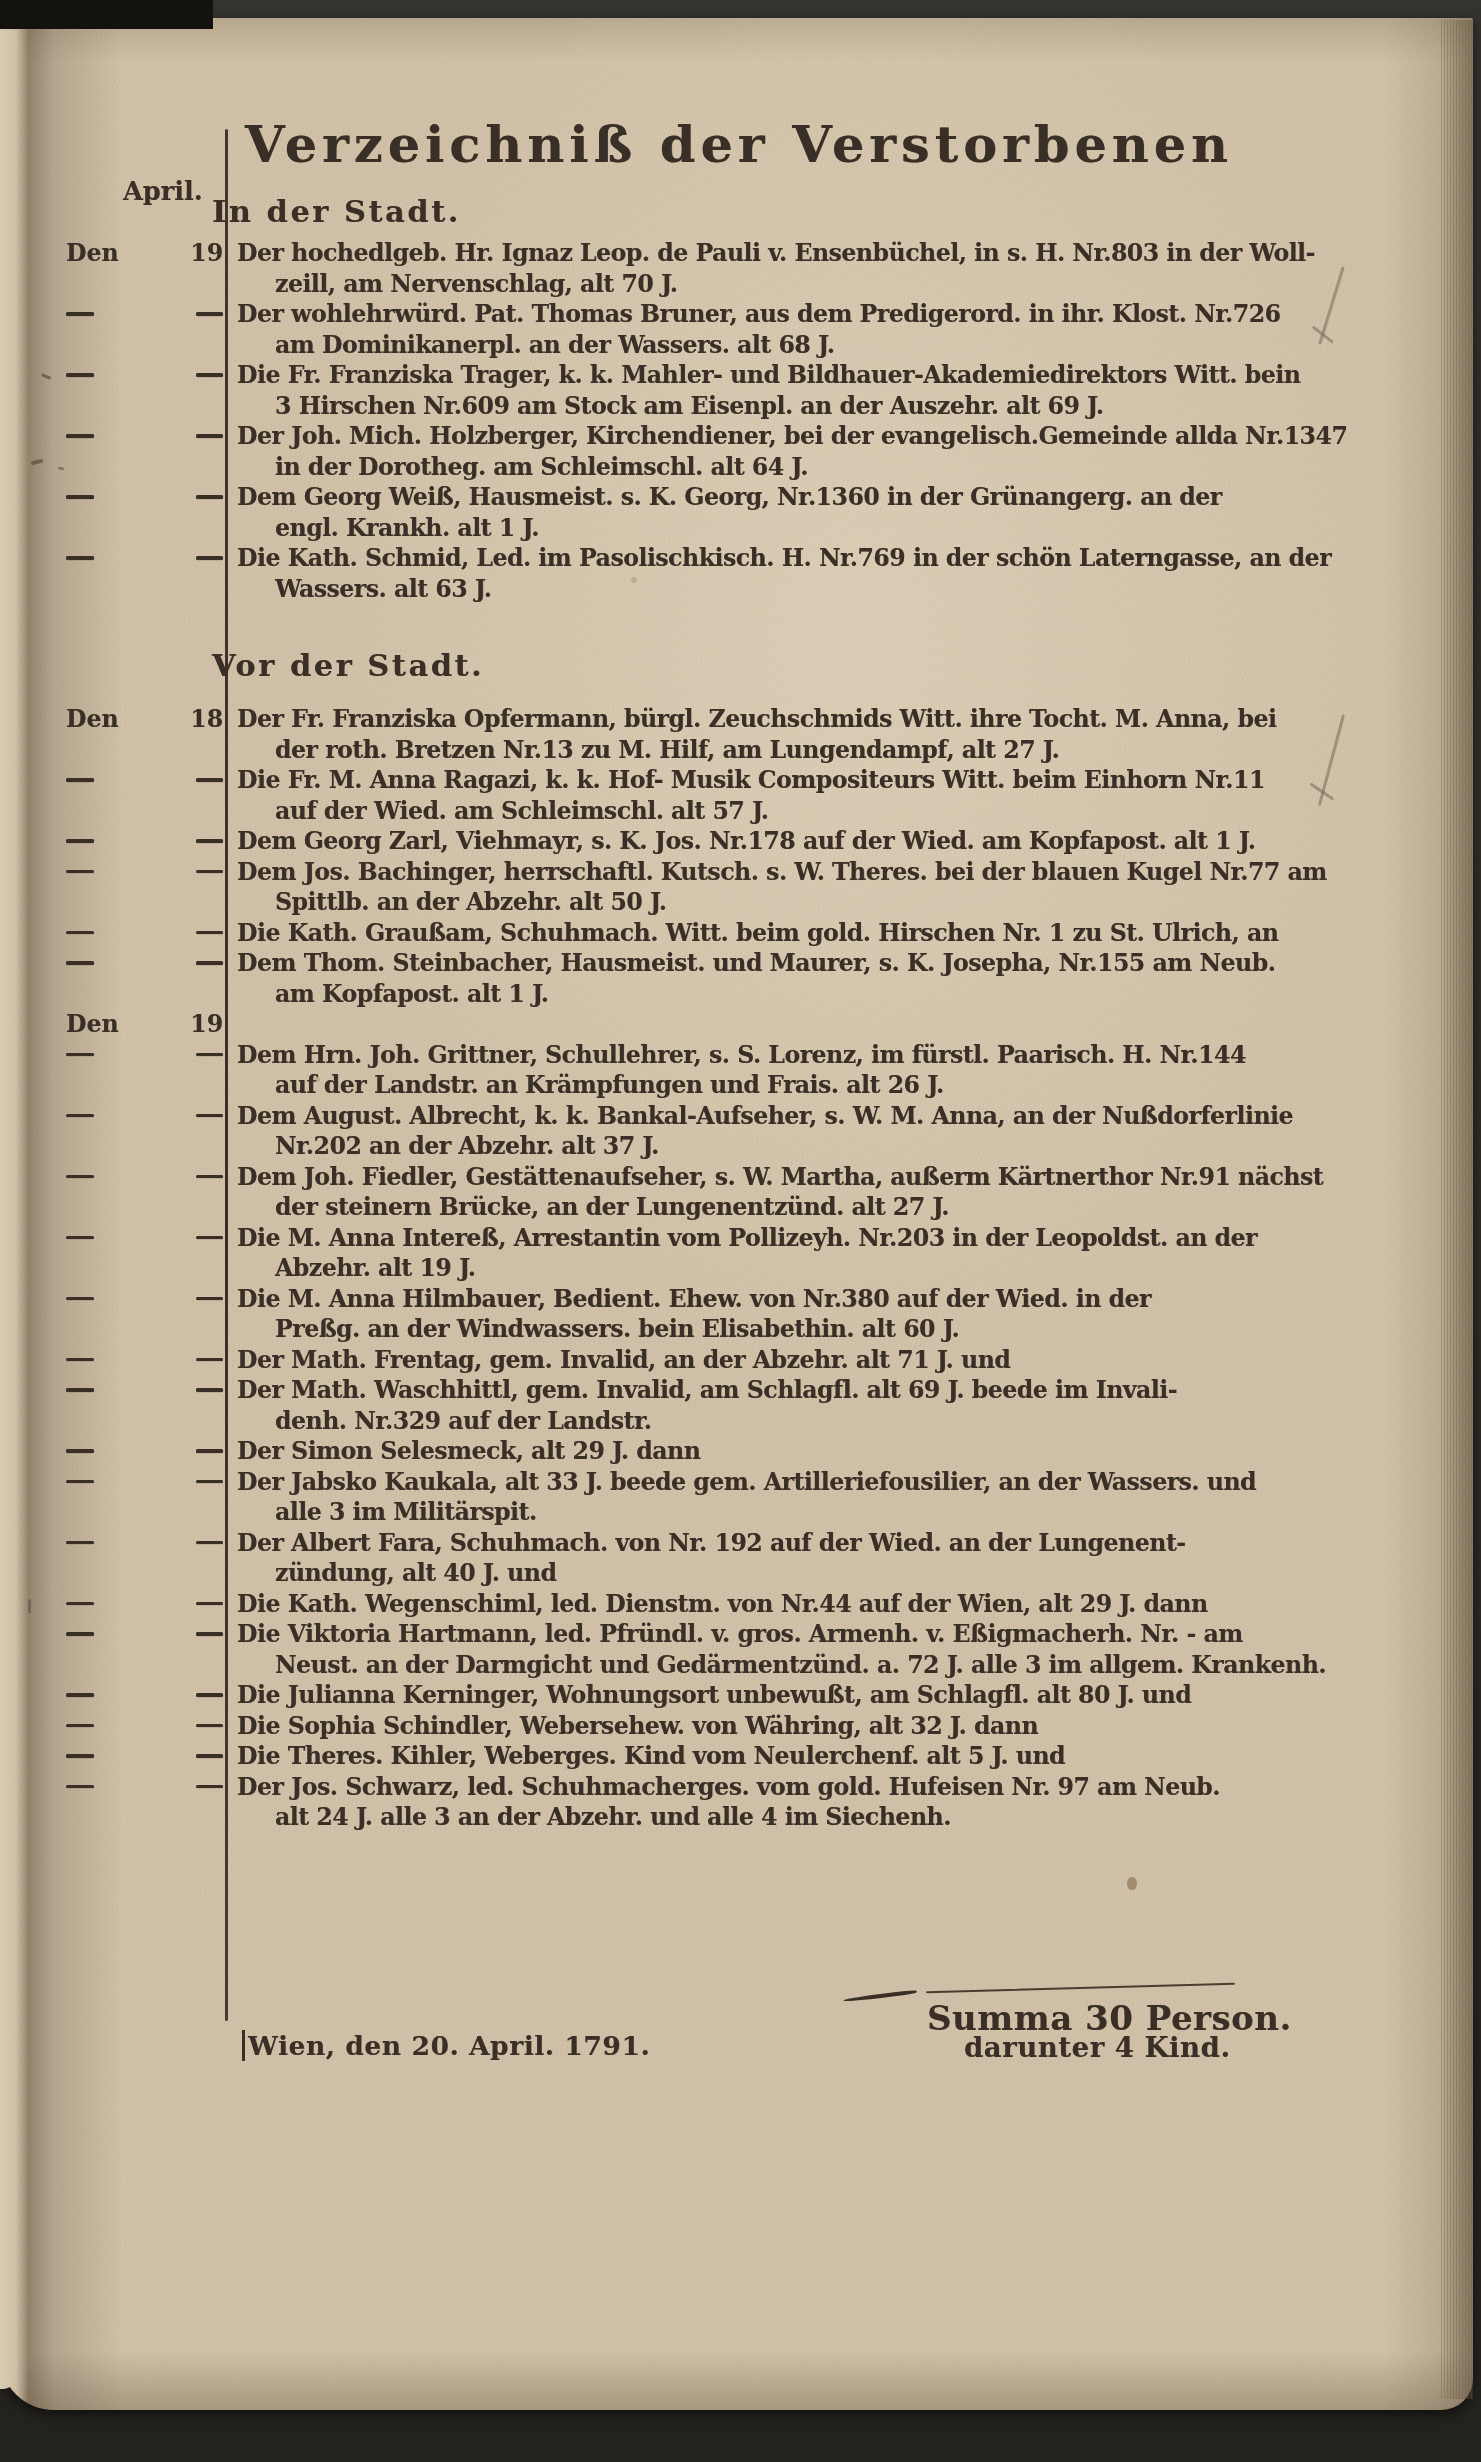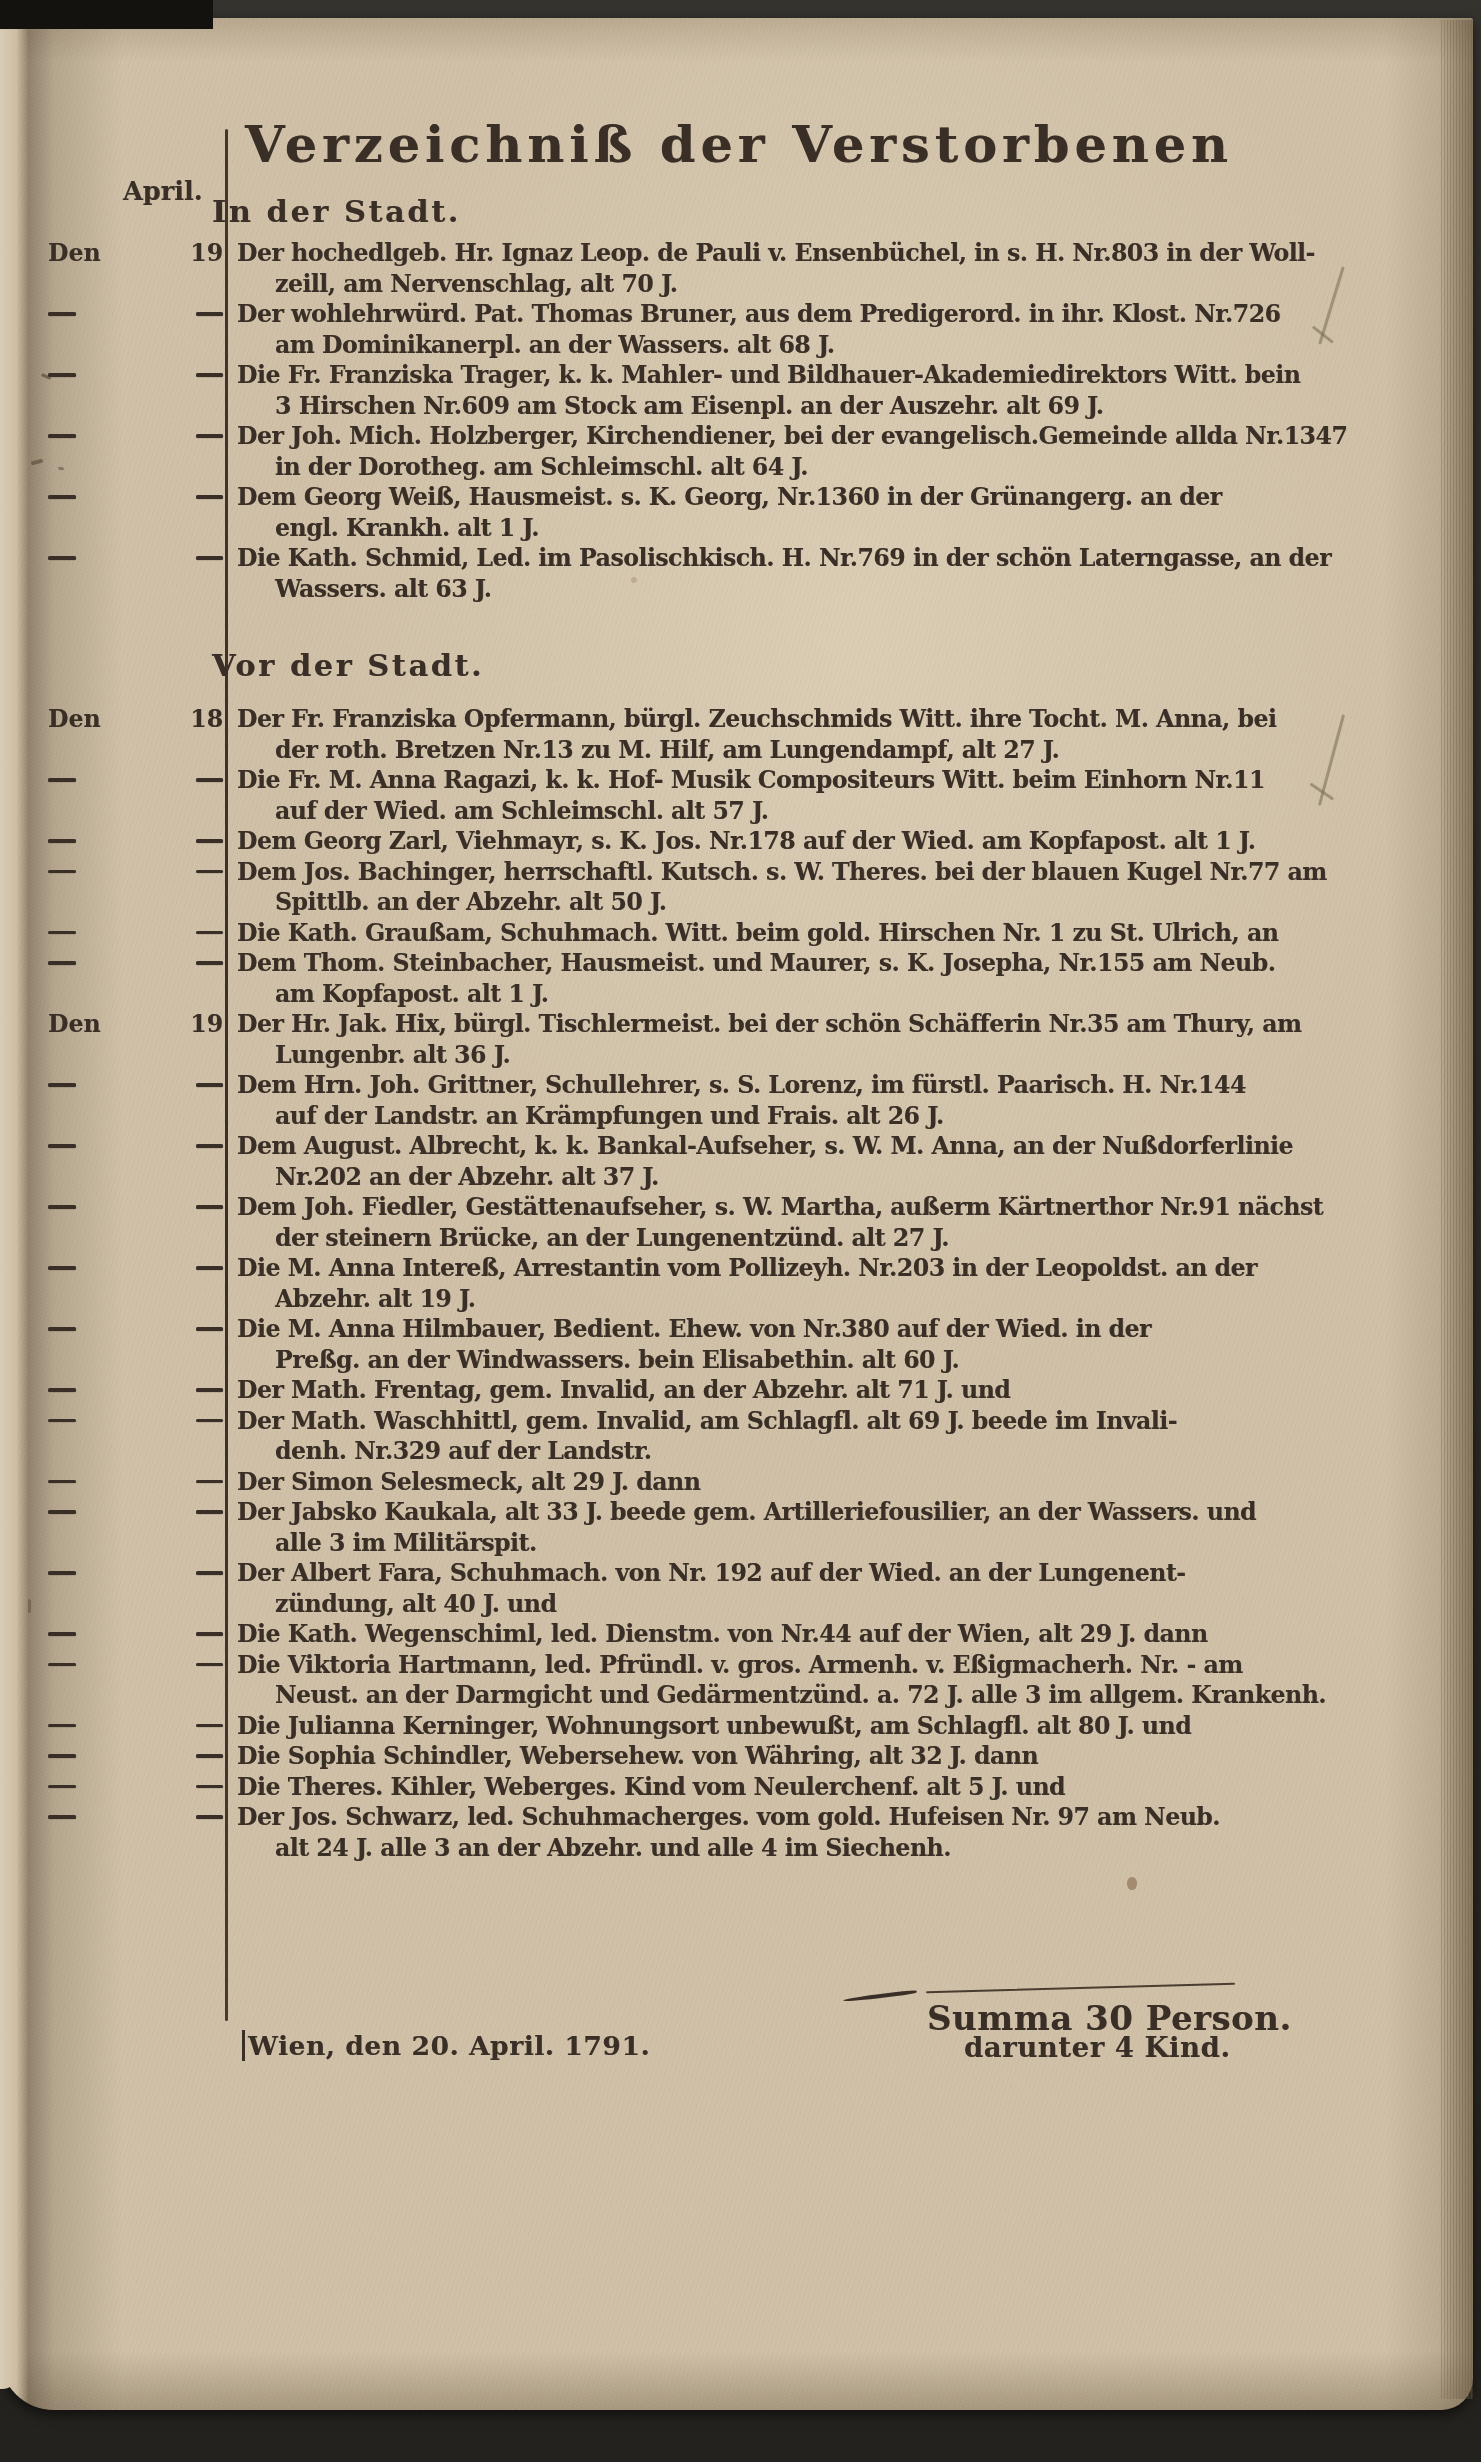--- a/index.html
+++ b/index.html
@@ -45,21 +45,21 @@
   .sec-heading{position:absolute;left:212px;width:1054px;text-align:left;
     font-size:30.5px;font-weight:bold;letter-spacing:2.5px;}
   #sec1-heading{top:193px;}
   #sec2-heading{top:647px;}
   .vrule{position:absolute;left:225px;top:129px;width:3.4px;height:1892px;
     background:linear-gradient(to bottom,#43372c 0%,#3a2f26 60%,#473b2f 100%);border-radius:1.5px;}
   .entries{position:absolute;left:0;width:1443px;}
   #sec1-entries{top:238px;}
   #sec2-entries{top:704px;}
   .entry-row{display:flex;align-items:flex-start;}
-  .m-cell{flex:0 0 228px;box-sizing:border-box;padding-left:48px;padding-right:4.9px;
+  .m-cell{flex:0 0 228px;box-sizing:border-box;padding-left:66px;padding-right:4.9px;
     display:flex;justify-content:space-between;}
   .m-cell .mtext{font-size:23.6px;line-height:30.5px;font-weight:bold;}
   .dash{display:inline-block;width:27.6px;height:3.4px;background:#3a2f26;margin-top:13.3px;
     border-radius:1.5px;box-shadow:0.2px 0.2px 0.5px rgba(58,47,38,.5);}
   .t-cell{flex:1;min-width:0;padding-left:9px;}
   .line{font-size:23.6px;line-height:30.5px;font-weight:bold;letter-spacing:-0.5px;white-space:nowrap;}
   .line.cont{padding-left:38px;}
   
   .footer-date{position:absolute;left:242px;top:2030px;font-size:26.6px;font-weight:bold;
     border-left:3px solid #3a2f26;padding-left:3px;letter-spacing:0.5px;}
@@ -221,24 +221,20 @@
         <div class="t-cell">
           <div class="line">Dem Thom. Steinbacher, Hausmeist. und Maurer, s. K. Josepha, Nr.155 am Neub.</div>
           <div class="line cont">am Kopfapost. alt 1 J.</div>
         </div>
       </div>
       <div class="entry-row">
         <div class="m-cell">
           <span class="mtext">Den</span>
           <span class="mtext">19</span>
         </div>
-        <div class="t-cell">
-          <div class="line">Der Hr. Jak. Hix, bürgl. Tischlermeist. bei der schön Schäfferin Nr.35 am Thury, am</div>
-          <div class="line cont">Lungenbr. alt 36 J.</div>
-        </div>
       </div>
       <div class="entry-row">
         <div class="m-cell">
           <span class="dash"></span>
           <span class="dash"></span>
         </div>
         <div class="t-cell">
           <div class="line">Dem Hrn. Joh. Grittner, Schullehrer, s. S. Lorenz, im fürstl. Paarisch. H. Nr.144</div>
           <div class="line cont">auf der Landstr. an Krämpfungen und Frais. alt 26 J.</div>
         </div>

